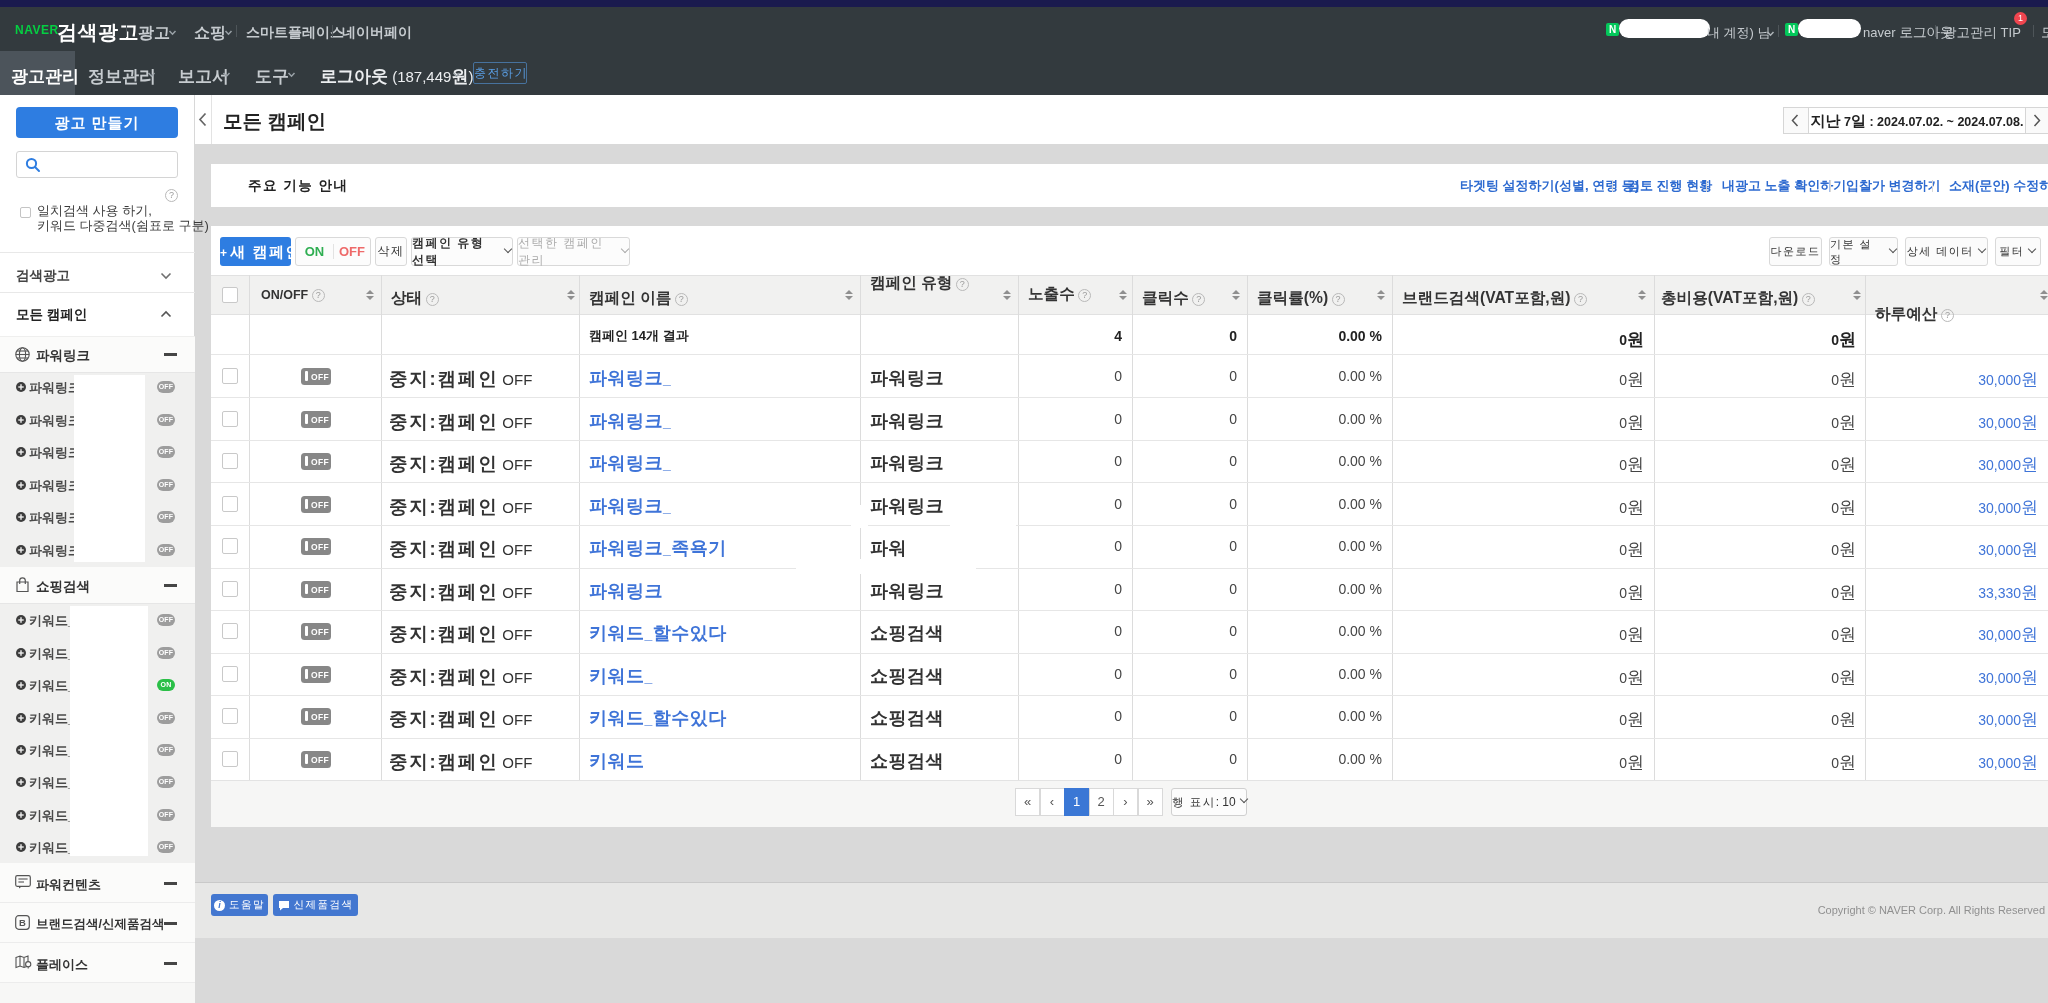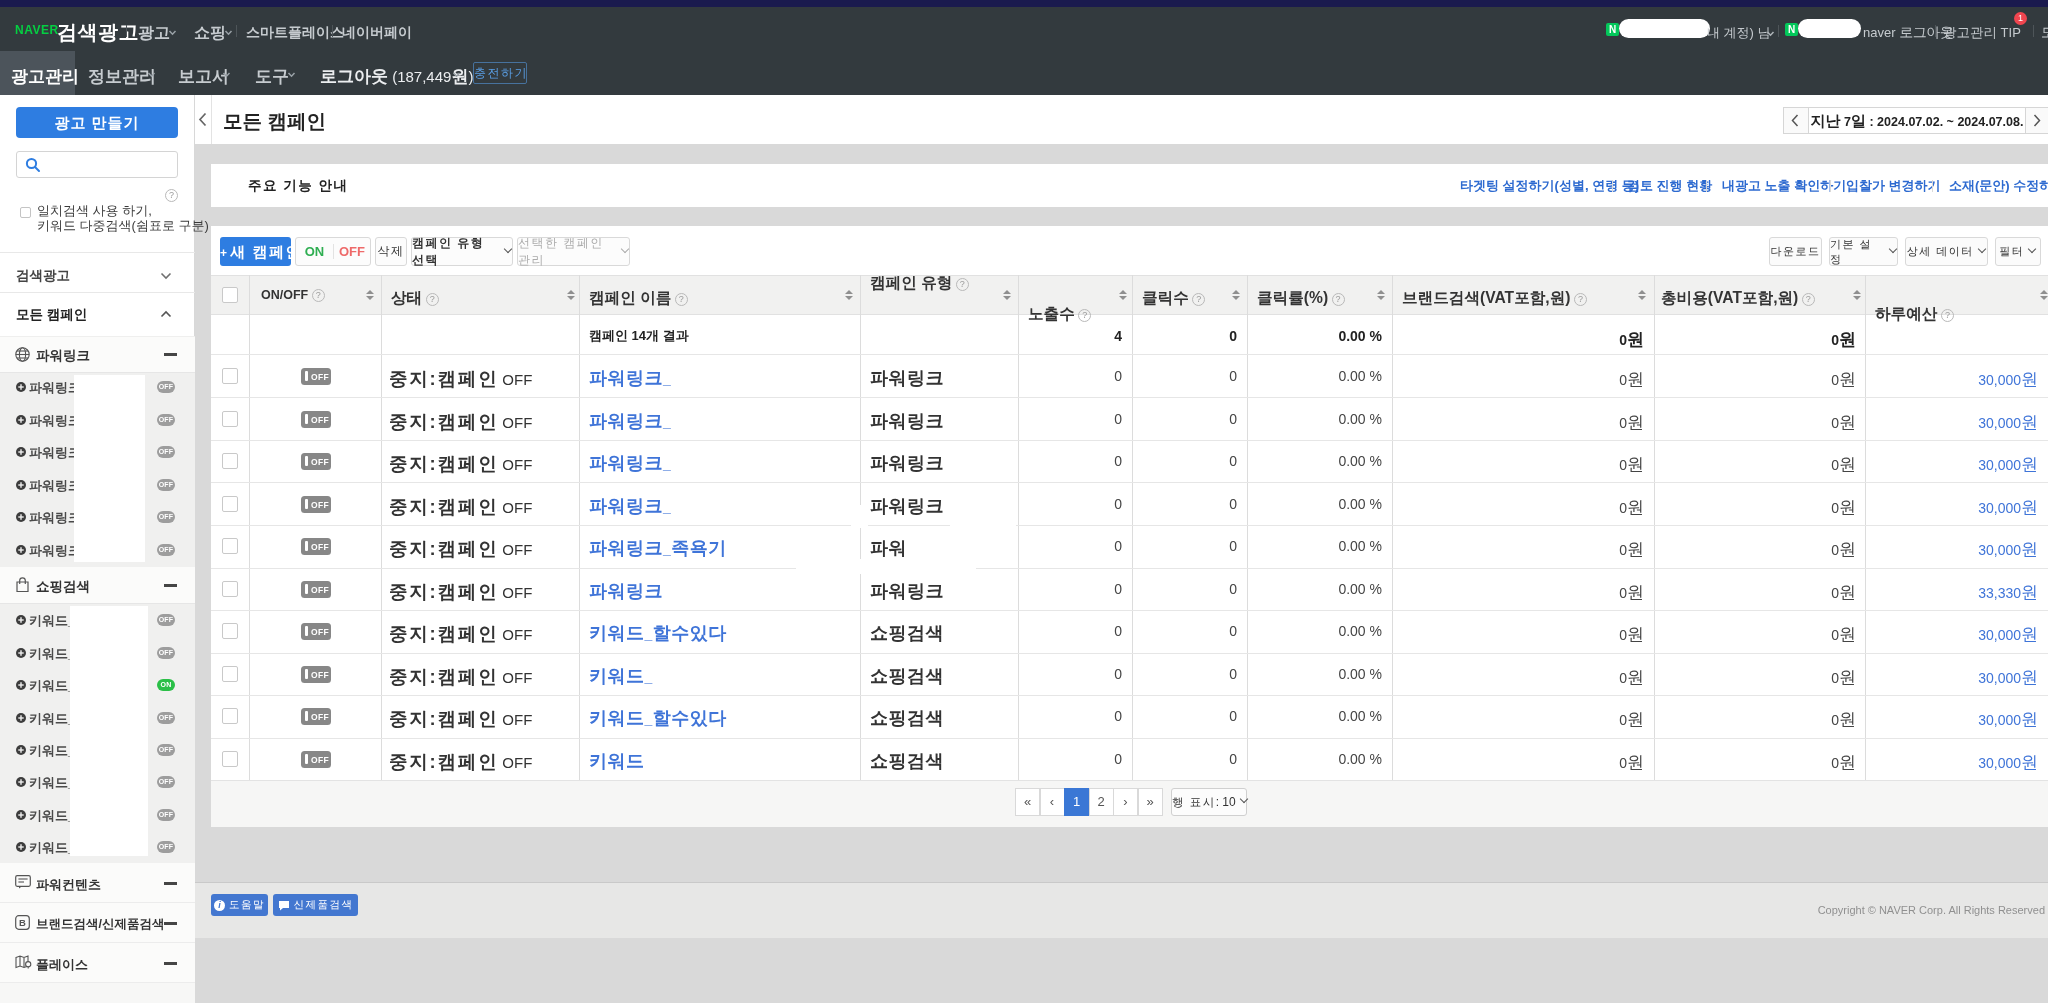--- a/index.html
+++ b/index.html
@@ -295,21 +295,21 @@
 <div class="vline" style="left:1654px;top:275px;height:506px"></div>
 <div class="vline" style="left:1865px;top:275px;height:506px"></div>
 <div class="a" style="left:261px;top:288px;font-size:12.5px;font-weight:bold;color:#333"><span class="" style="letter-spacing:0">ON/OFF</span> <span class="q">?</span></div>
 <span class="sort" style="left:366px;top:290px"></span>
 <div class="a" style="left:391px;top:288px;font-size:12.5px;font-weight:bold;color:#333"><span class="k" style="letter-spacing:0">상태</span> <span class="q">?</span></div>
 <span class="sort" style="left:567px;top:290px"></span>
 <div class="a" style="left:589px;top:288px;font-size:12.5px;font-weight:bold;color:#333"><span class="k" style="letter-spacing:0">캠페인 이름</span> <span class="q">?</span></div>
 <span class="sort" style="left:845px;top:290px"></span>
 <div class="a" style="left:870px;top:273px;font-size:12.5px;font-weight:bold;color:#333"><span class="k" style="letter-spacing:0">캠페인 유형</span> <span class="q">?</span></div>
 <span class="sort" style="left:1003px;top:290px"></span>
-<div class="a" style="left:1028px;top:304px;font-size:12.5px;font-weight:bold;color:#333"><span class="k" style="letter-spacing:0">노출수</span> <span class="q">?</span></div>
+<div class="a" style="left:1028px;top:284px;font-size:12.5px;font-weight:bold;color:#333"><span class="k" style="letter-spacing:0">노출수</span> <span class="q">?</span></div>
 <span class="sort" style="left:1119px;top:290px"></span>
 <div class="a" style="left:1142px;top:288px;font-size:12.5px;font-weight:bold;color:#333"><span class="k" style="letter-spacing:0">클릭수</span> <span class="q">?</span></div>
 <span class="sort" style="left:1232px;top:290px"></span>
 <div class="a" style="left:1257px;top:288px;font-size:12.5px;font-weight:bold;color:#333"><span class="k" style="letter-spacing:0">클릭률(%)</span> <span class="q">?</span></div>
 <span class="sort" style="left:1377px;top:290px"></span>
 <div class="a" style="left:1402px;top:288px;font-size:12.5px;font-weight:bold;color:#333"><span class="k" style="letter-spacing:0">브랜드검색(VAT포함,원)</span> <span class="q">?</span></div>
 <span class="sort" style="left:1638px;top:290px"></span>
 <div class="a" style="left:1661px;top:288px;font-size:12.5px;font-weight:bold;color:#333"><span class="k" style="letter-spacing:0">총비용(VAT포함,원)</span> <span class="q">?</span></div>
 <span class="sort" style="left:1853px;top:290px"></span>
 <div class="a" style="left:1875px;top:304px;font-size:12.5px;font-weight:bold;color:#333"><span class="k" style="letter-spacing:0">하루예산</span> <span class="q">?</span></div>

